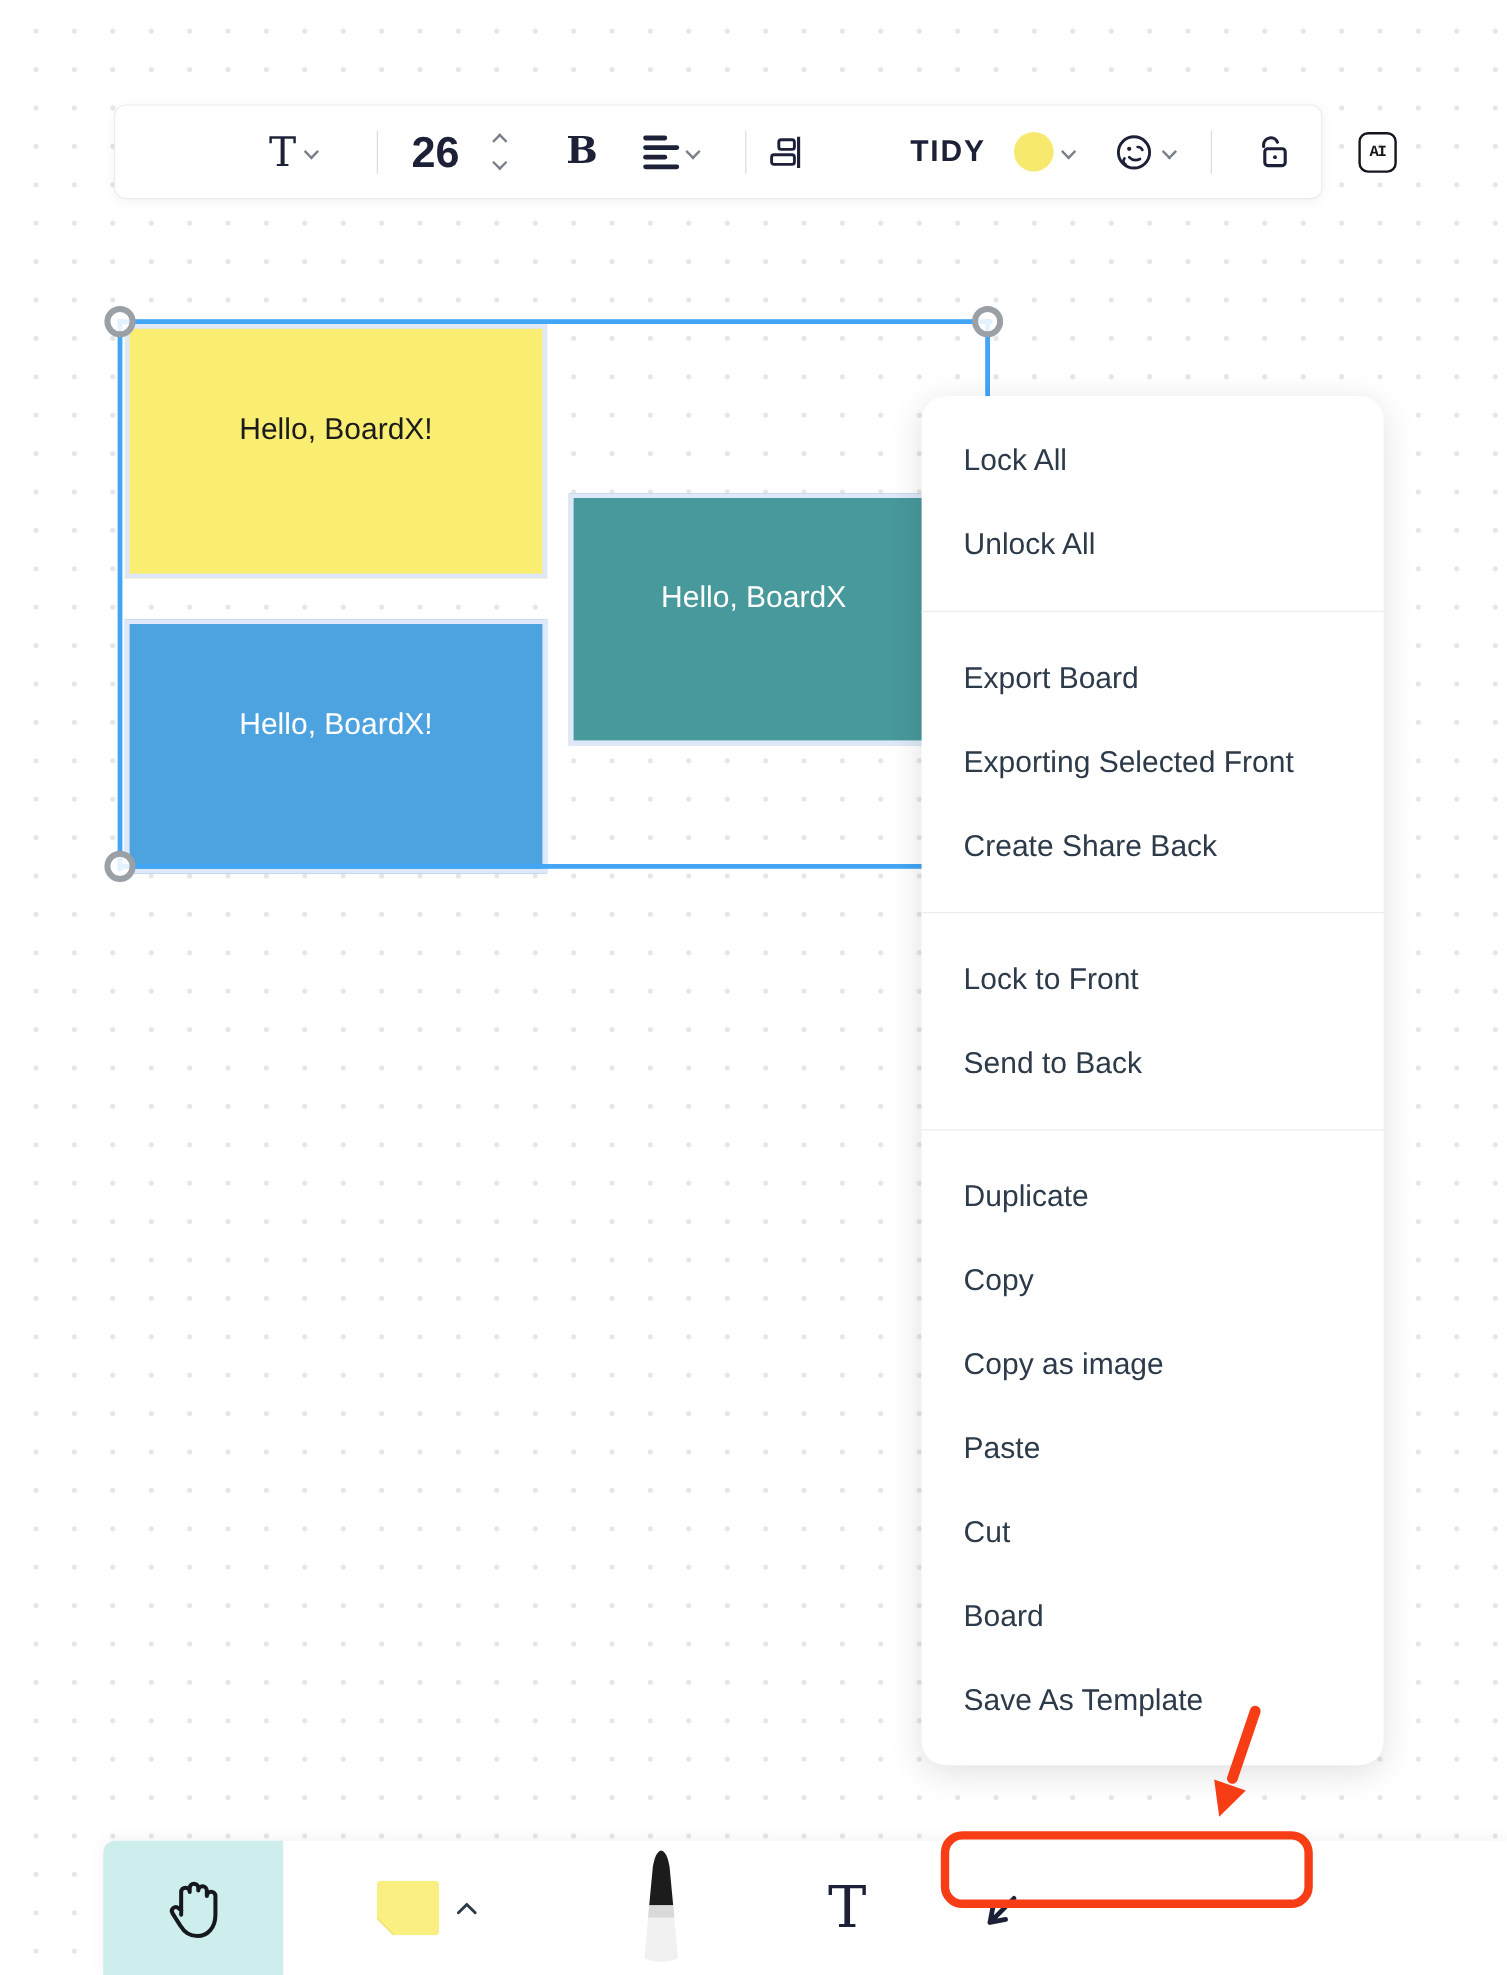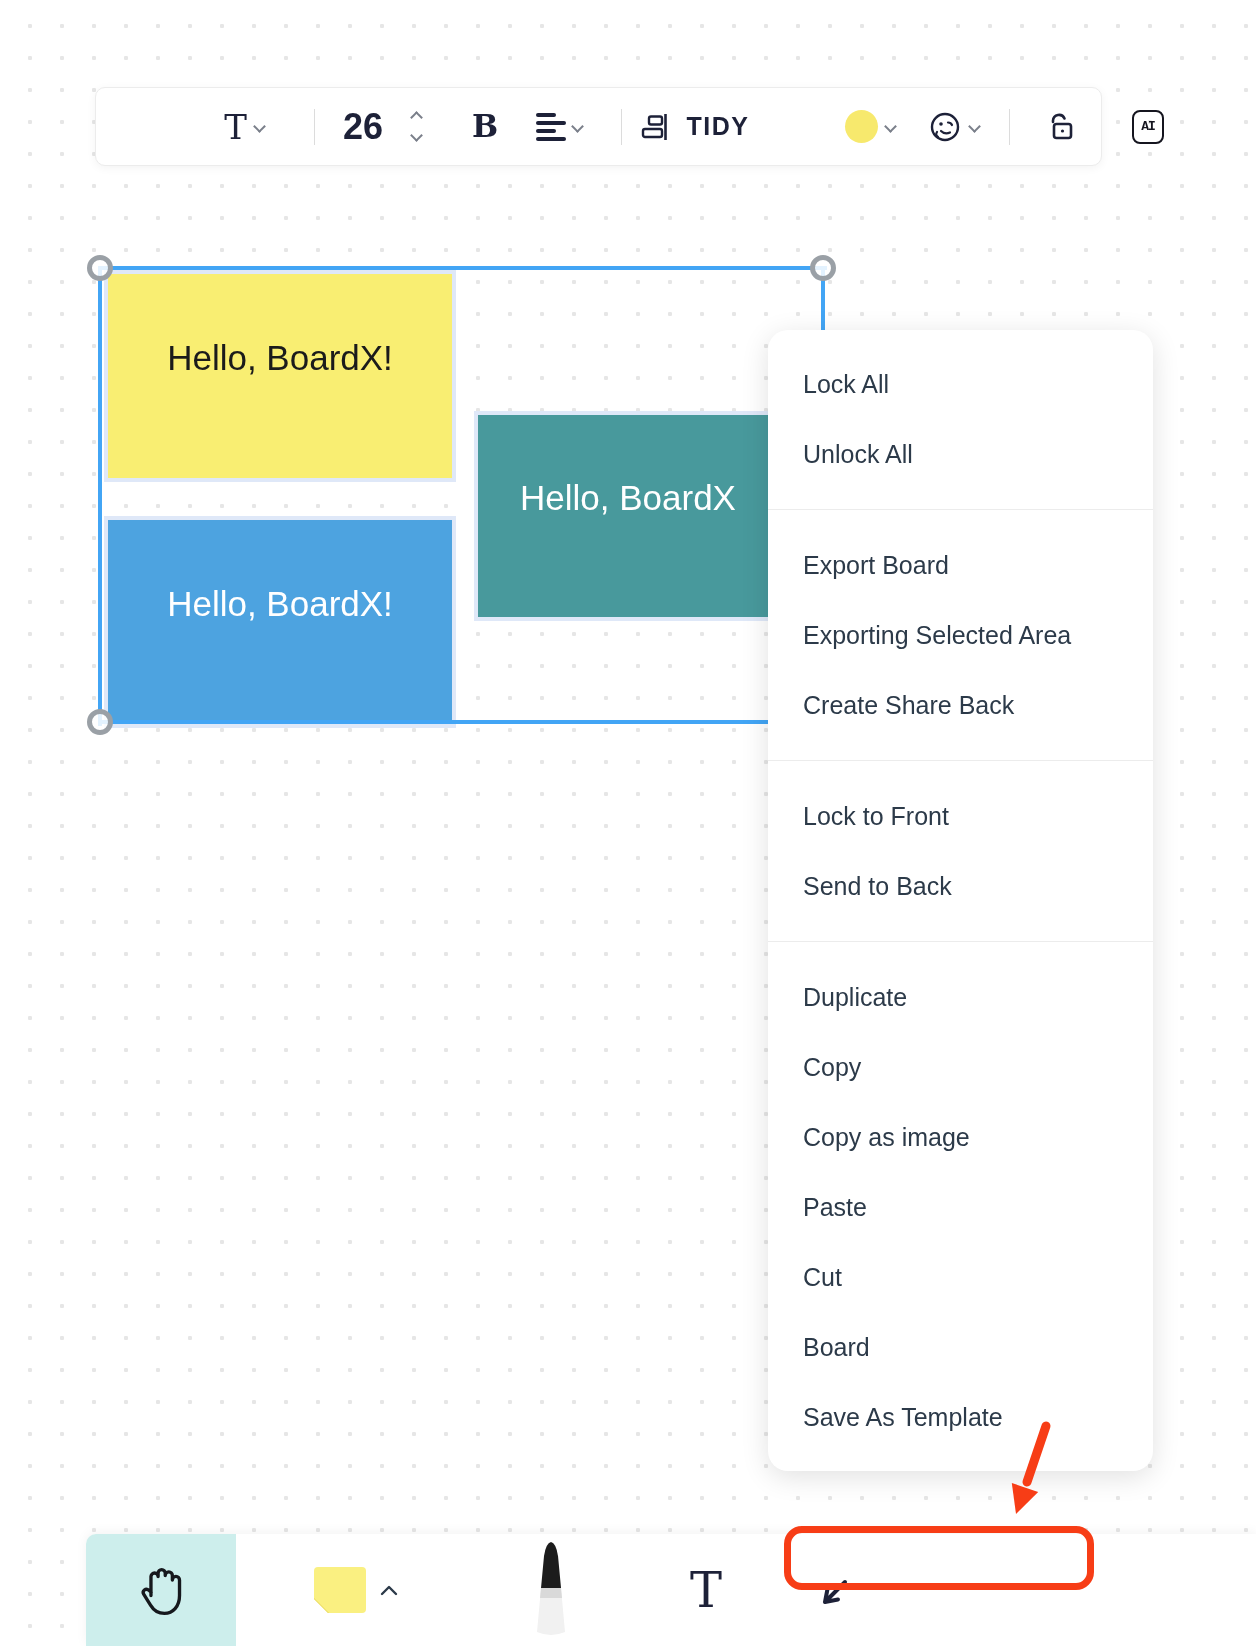--- a/index.html
+++ b/index.html
@@ -20,21 +20,21 @@
   .fontsize{font-size:36px;font-weight:700;}
   .stepper{display:flex;flex-direction:column;gap:9px;align-items:center;}
   .alines{display:flex;flex-direction:column;gap:4px;align-items:flex-start;}
   .alines i{display:block;height:4px;background:#1d2138;border-radius:2px;}
   .tidy{font-size:25px;font-weight:600;letter-spacing:1.5px;}
   .swatch{width:33px;height:33px;border-radius:50%;background:#f7e96d;}
   .aibox{width:32px;height:30px;border:2.5px solid #15151f;border-radius:8px;display:flex;align-items:center;justify-content:center;
     font-size:13px;font-weight:700;font-family:"Liberation Mono",monospace;color:#15151f;letter-spacing:-1px;}
   
   .note{position:absolute;border:4px solid #dfe8f8;display:flex;align-items:center;justify-content:center;
-    font-size:35px;z-index:5;}
+    font-size:25px;z-index:5;}
   .note .txt{margin-bottom:36px;}
   #note-yellow{left:104px;top:270px;width:344px;height:204px;background:#f9ee72;color:#1b1b1b;}
   #note-blue{left:104px;top:516px;width:344px;height:204px;background:#4da3e0;color:#fff;}
   #note-teal{left:474px;top:411px;width:300px;height:202px;background:#48999c;color:#fff;z-index:4;}
   
   .selline{position:absolute;background:#42a5f5;z-index:8;}
   #sel-top{left:98px;top:266px;width:729px;height:4px;}
   #sel-left{left:98px;top:266px;width:4px;height:460px;}
   #sel-right{left:821px;top:266px;width:4px;height:66px;}
   #sel-bottom{left:98px;top:720px;width:672px;height:4px;}
@@ -89,21 +89,21 @@
       <span class="chev down sm"></span>
     </div>
     <div class="vdiv" style="left:525px;"></div>
     <div class="it" style="left:540px;width:36px;">
       <svg width="32" height="32" viewBox="0 0 32 32">
         <rect x="11" y="5.5" width="13" height="8" rx="2" fill="none" stroke="#1d2138" stroke-width="2.4"></rect>
         <rect x="5" y="18" width="19" height="8" rx="2" fill="none" stroke="#1d2138" stroke-width="2.4"></rect>
         <line x1="27.5" y1="3" x2="27.5" y2="29" stroke="#1d2138" stroke-width="2.6"></line>
       </svg>
     </div>
-    <div class="it tidy" style="left:572px;width:100px;text-align:right;">TIDY</div>
+    <div class="it tidy" style="left:644px;width:100px;text-align:right;">TIDY</div>
     <div class="it" style="left:744px;width:60px;gap:8px;">
       <span class="swatch"></span>
       <span class="chev down sm"></span>
     </div>
     <div class="it" style="left:826px;width:62px;gap:8px;">
       <svg width="34" height="34" viewBox="0 0 34 34">
         <circle cx="17" cy="17" r="13" fill="none" stroke="#1d2138" stroke-width="2.4"></circle>
         <circle cx="13" cy="14" r="1.8" fill="#1d2138"></circle>
         <path d="M20 12.5 q3 0 4 2.5" fill="none" stroke="#1d2138" stroke-width="2.2" stroke-linecap="round"></path>
         <path d="M13 21 q4 4 9 1.5" fill="none" stroke="#1d2138" stroke-width="2.2" stroke-linecap="round"></path>
@@ -169,21 +169,21 @@
         <path d="M4 27 L24 7 M4 27 l2.5 -13 M4 27 l13 -2.5" fill="none" stroke="#1d2138" stroke-width="4" stroke-linecap="round" stroke-linejoin="round"></path>
       </svg>
     </div>
   </div>
 
   <div class="menu">
     <div class="mi">Lock All</div>
     <div class="mi">Unlock All</div>
     <div class="mdiv"></div>
     <div class="mi">Export Board</div>
-    <div class="mi">Exporting Selected Area</div>
+    <div class="mi">Exporting Selected Front</div>
     <div class="mi">Create Share Back</div>
     <div class="mdiv"></div>
     <div class="mi">Lock to Front</div>
     <div class="mi">Send to Back</div>
     <div class="mdiv"></div>
     <div class="mi">Duplicate</div>
     <div class="mi">Copy</div>
     <div class="mi">Copy as image</div>
     <div class="mi">Paste</div>
     <div class="mi">Cut</div>

